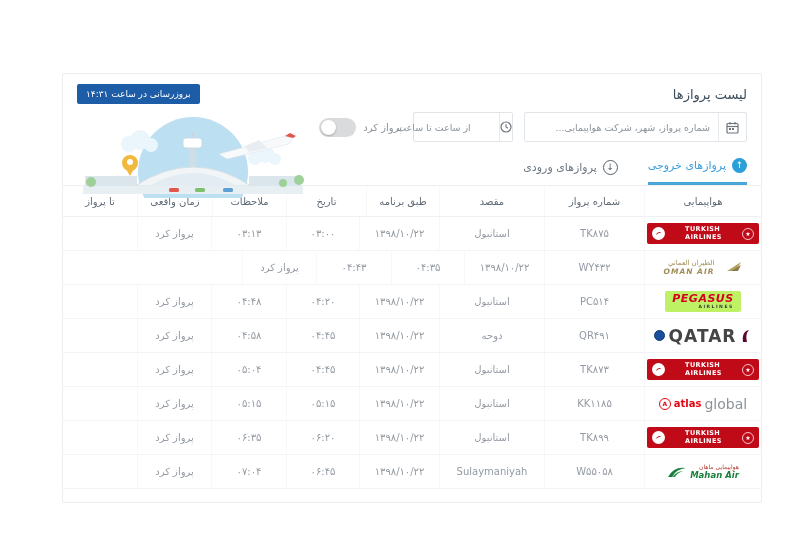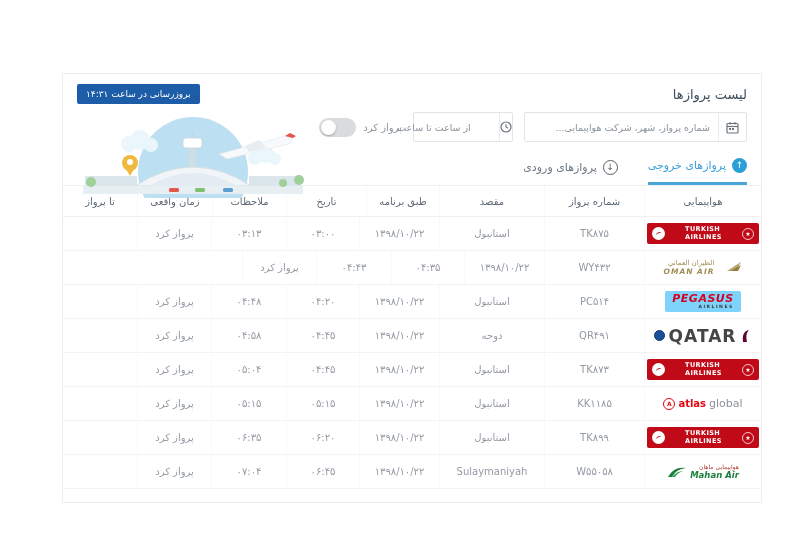--- a/index.html
+++ b/index.html
@@ -62,35 +62,35 @@
     display:flex; align-items:center; justify-content:center; }
   .tk-text { color:#fff; font-weight:bold; font-size:6.5px; line-height:1.15;
     letter-spacing:.4px; text-align:left; }
   .tk-star { width:12px; height:12px; border:1px solid rgba(255,255,255,.75);
     border-radius:50%; color:#fff; font-size:6px; display:flex; align-items:center;
     justify-content:center; }
   .lg-oman { gap:12px; }
   .om-texts { display:flex; flex-direction:column; align-items:flex-end; line-height:1.2; }
   .om-ar { color:#a08d54; font-size:7px; }
   .om-en { color:#a08d54; font-size:7.5px; font-weight:bold; letter-spacing:1px; font-style:italic; }
-  .lg-pegasus { background:#7dd3fc; border-radius:2px; padding:2px 7px;
+  .lg-pegasus { background:#bef264; border-radius:2px; padding:2px 7px;
     flex-direction:column; align-items:flex-end; }
   .pg-main { color:#d5001f; font-weight:bold; font-style:italic; font-size:11px;
     letter-spacing:.5px; line-height:1; }
   .pg-sub { color:#3a3a3a; font-size:4.5px; font-weight:bold; letter-spacing:1.5px; line-height:1.4; }
   .lg-qatar { gap:4px; }
   .qt-globe { width:11px; height:11px; border-radius:50%; background:#1a4f9c;
     border:1px solid #123a74; }
   .qt-text { color:#454545; font-weight:bold; font-size:17px; letter-spacing:1px; }
   .lg-atlas { gap:3px; }
   .at-circle { width:12px; height:12px; border:1.5px solid #e30613; border-radius:50%;
     color:#e30613; font-size:6px; display:flex; align-items:center; justify-content:center;
     font-weight:bold; }
   .at-text1 { color:#e30613; font-weight:bold; font-size:10px; }
-  .at-text2 { color:#8d9298; font-size:11px; }
+  .at-text2 { color:#8d9298; font-size:14px; }
   .lg-mahan { gap:3px; }
   .mh-texts { display:flex; flex-direction:column; align-items:flex-end; line-height:1.2; }
   .mh-fa { color:#b03a2e; font-size:6px; }
   .mh-en { color:#1b7e3c; font-weight:bold; font-style:italic; font-size:8.5px; }
 </style>
 </head>
 <body>
 
 <div class="card">
 

